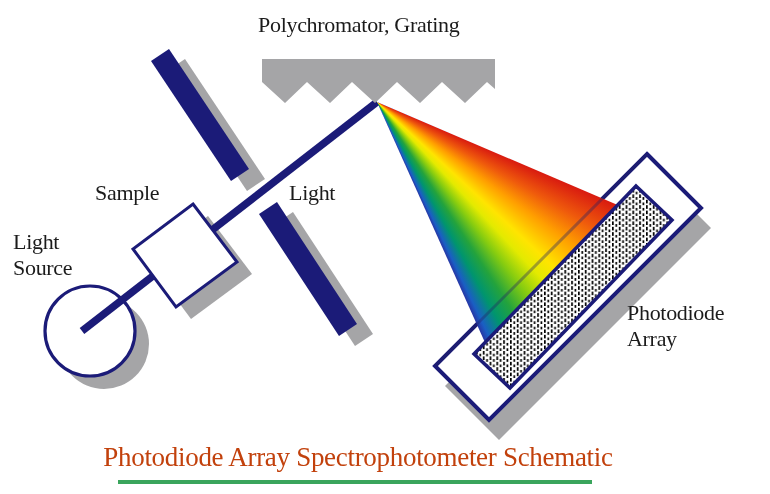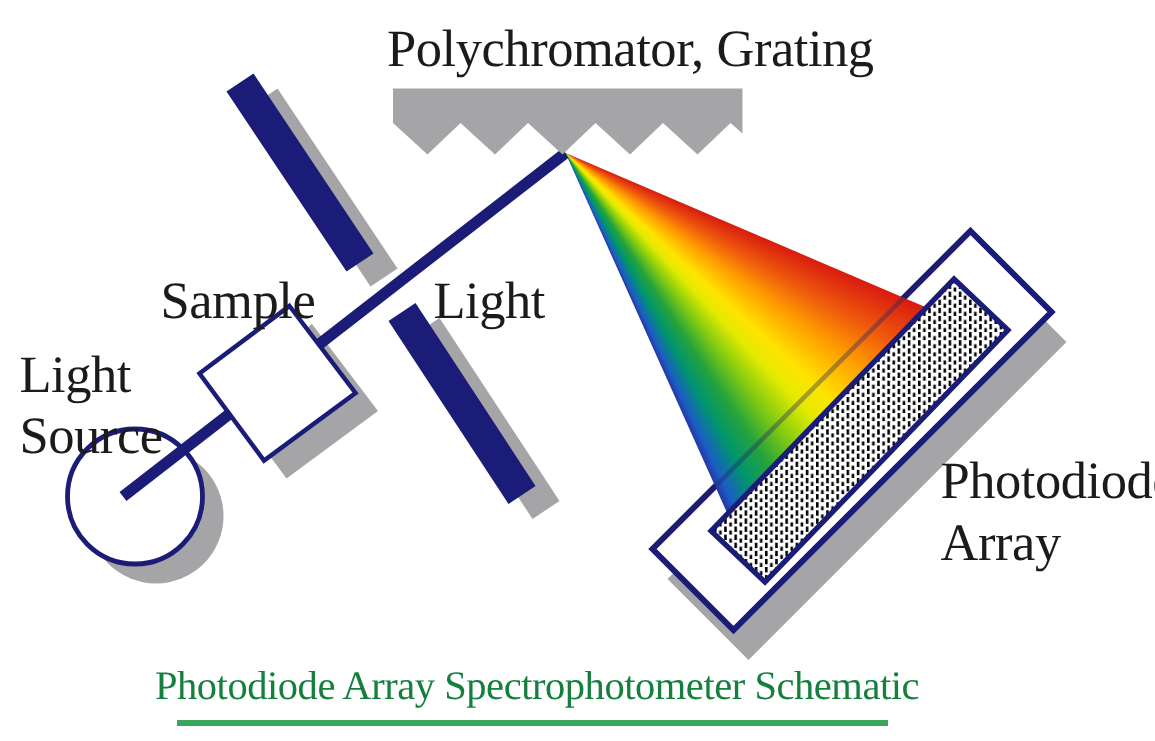--- a/index.html
+++ b/index.html
@@ -2,31 +2,31 @@
 <html><head>
 <meta charset="utf-8">
 <style>
   html,body{margin:0;padding:0;background:#fff;}
   #canvas{
     position:relative;width:770px;height:494px;background:#fff;overflow:hidden;
     font-family:"Liberation Serif","DejaVu Serif",serif;color:#1b1b1b;
   }
   .layer{position:absolute;left:0;top:0;width:770px;height:494px;}
   .label{
-    position:absolute;font-size:35px;letter-spacing:-0.3px;line-height:1.18;
+    position:absolute;font-size:22px;letter-spacing:-0.3px;line-height:1.18;
     color:#1b1b1b;white-space:pre-line;
   }
   #lbl-polychromator{left:258px;top:12px;}
-  #lbl-sample{left:107px;top:180px;}
+  #lbl-sample{left:95px;top:180px;}
   #lbl-slit{left:289px;top:180px;}
   #lbl-light-source{left:13px;top:229px;width:92px;}
   #lbl-photodiode-array{left:627px;top:300px;width:130px;}
   #diagram-title{
     position:absolute;left:0;top:442px;width:716px;text-align:center;
-    font-size:27px;letter-spacing:-0.3px;color:#15803d;
+    font-size:27px;letter-spacing:-0.3px;color:#c2410c;
   }
   #title-underline{
     position:absolute;left:118px;top:480px;width:474px;height:4px;
     background:#3aa55c;
   }
   
   #spectrum-fan{
     position:absolute;left:0;top:0;width:770px;height:494px;
     background:conic-gradient(from 113deg at 377px 102px,
       #d81910 0deg, #ef5a0c 7deg, #ff9e00 13deg, #ffe400 20deg,

